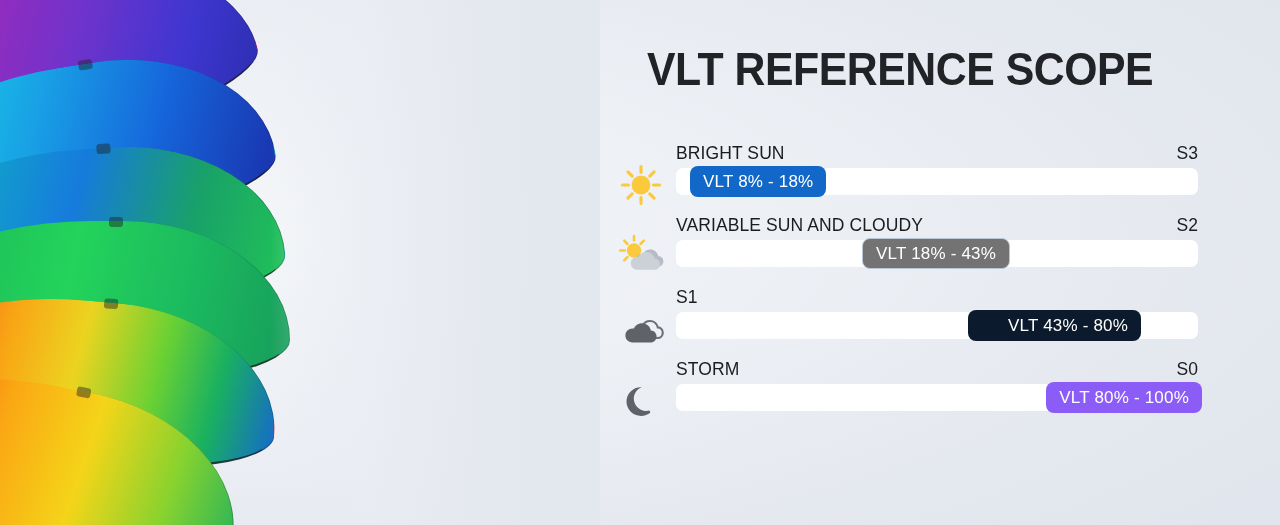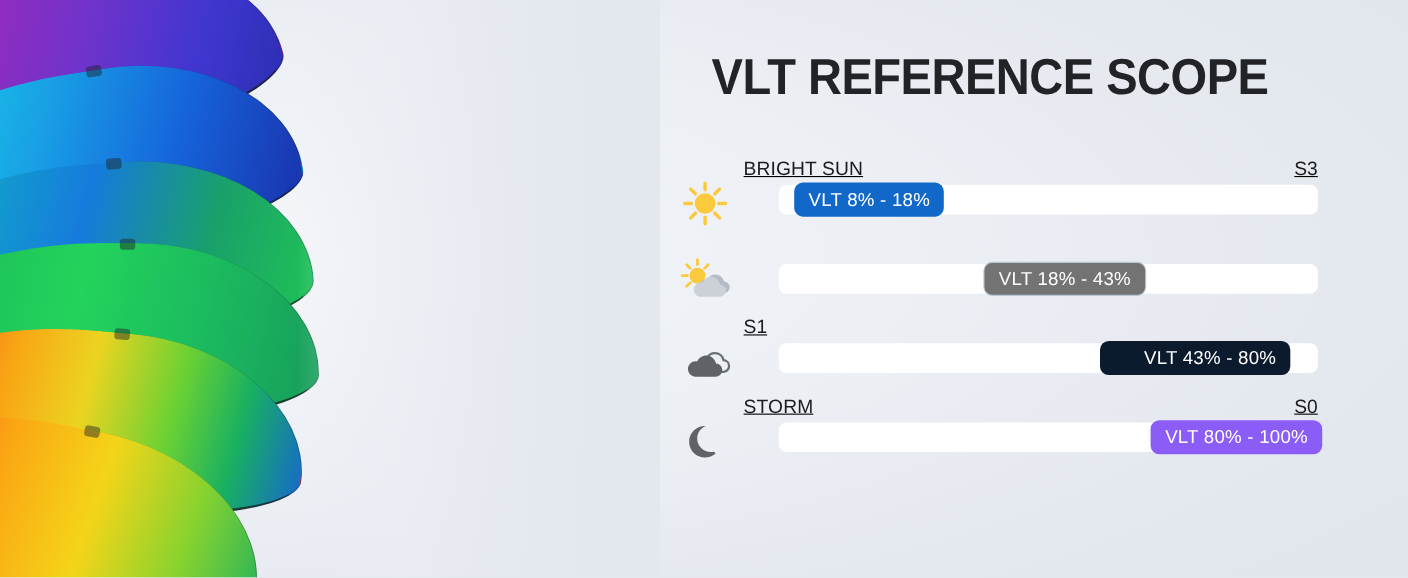--- a/index.html
+++ b/index.html
@@ -158,21 +158,20 @@
 
   .row-head {
     position: absolute;
     left: 76px;
     right: 0;
     top: 0;
     height: 22px;
     display: flex;
     justify-content: space-between;
     align-items: flex-end;
-    text-decoration: underline;
   }
   .row-label {
     font-size: 17.5px;
     letter-spacing: .1px;
     color: #1b1c1f;
   }
   .row-cat {
     font-size: 17.5px;
     color: #1b1c1f;
     padding-right: 2px;
@@ -180,21 +179,20 @@
   }
 
   .track {
     position: absolute;
     left: 76px;
     right: 2px;
     top: 26px;
     height: 27px;
     background: #ffffff;
     border-radius: 7px;
-    margin-left: 32px;
   }
 
   .pill {
     position: absolute;
     top: -2px;
     height: 31px;
     display: flex;
     align-items: center;
     justify-content: center;
     padding: 0 13px;
@@ -265,20 +263,24 @@
               <line x1="20" y1="4" x2="20" y2="8.6"></line>
               <line x1="6.2" y1="18.5" x2="10.8" y2="18.5"></line>
               <line x1="10.2" y1="8.7" x2="13.5" y2="12"></line>
               <line x1="29.8" y1="8.7" x2="26.5" y2="12"></line>
               <line x1="10.2" y1="28.3" x2="13.5" y2="25"></line>
             </g>
             <path d="M44 34.5c3.1 0 5.4-2.4 5.4-5.3 0-2.9-2.3-5.2-5.2-5.3-.8-3.7-4-6.4-7.9-6.4-3.3 0-6.1 1.9-7.4 4.7-.4-.1-.8-.1-1.2-.1-3.4 0-6.1 2.7-6.1 6.1s2.7 6.3 6.1 6.3H44z" fill="#b6bcc6"></path>
             <path d="M40.4 37.8c3.2 0 5.6-2.5 5.6-5.6 0-3-2.4-5.5-5.4-5.6-.9-3.9-4.2-6.7-8.2-6.7-3.5 0-6.4 2-7.8 5-.4-.1-.8-.1-1.3-.1-3.6 0-6.5 2.9-6.5 6.5s2.9 6.5 6.5 6.5h17.1z" fill="#ccd1d8"></path>
           </svg>
         </div>
+        <div class="row-head">
+          <span class="row-label">VARIABLE SUN AND CLOUDY</span>
+          <span class="row-cat">S2</span>
+        </div>
         <div class="track">
           <div class="pill pill-s2">VLT 18% - 43%</div>
         </div>
       </div>
 
       <div class="row">
         <div class="icon-slot">
           <svg width="54" height="50" viewBox="0 0 54 50" aria-hidden="true">
             <path d="M43.5 34c3 0 5.3-2.4 5.3-5.3 0-2.8-2.2-5.1-5-5.3-.8-3.7-4-6.4-7.8-6.4-3.2 0-6 1.8-7.3 4.6-.4-.1-.8-.1-1.2-.1-3.3 0-6 2.7-6 6s2.7 6.5 6 6.5h16z" fill="none" stroke="#6b7078" stroke-width="2.1"></path>
             <path d="M36.6 38.4c3.4 0 6-2.7 6-6s-2.5-5.9-5.7-6c-.9-4.1-4.5-7.2-8.8-7.2-3.7 0-6.9 2.2-8.3 5.4-.4-.1-.9-.1-1.4-.1-3.8 0-7 3.1-7 7s3.2 6.9 7 6.9h18.2z" fill="#5f6368"></path>

